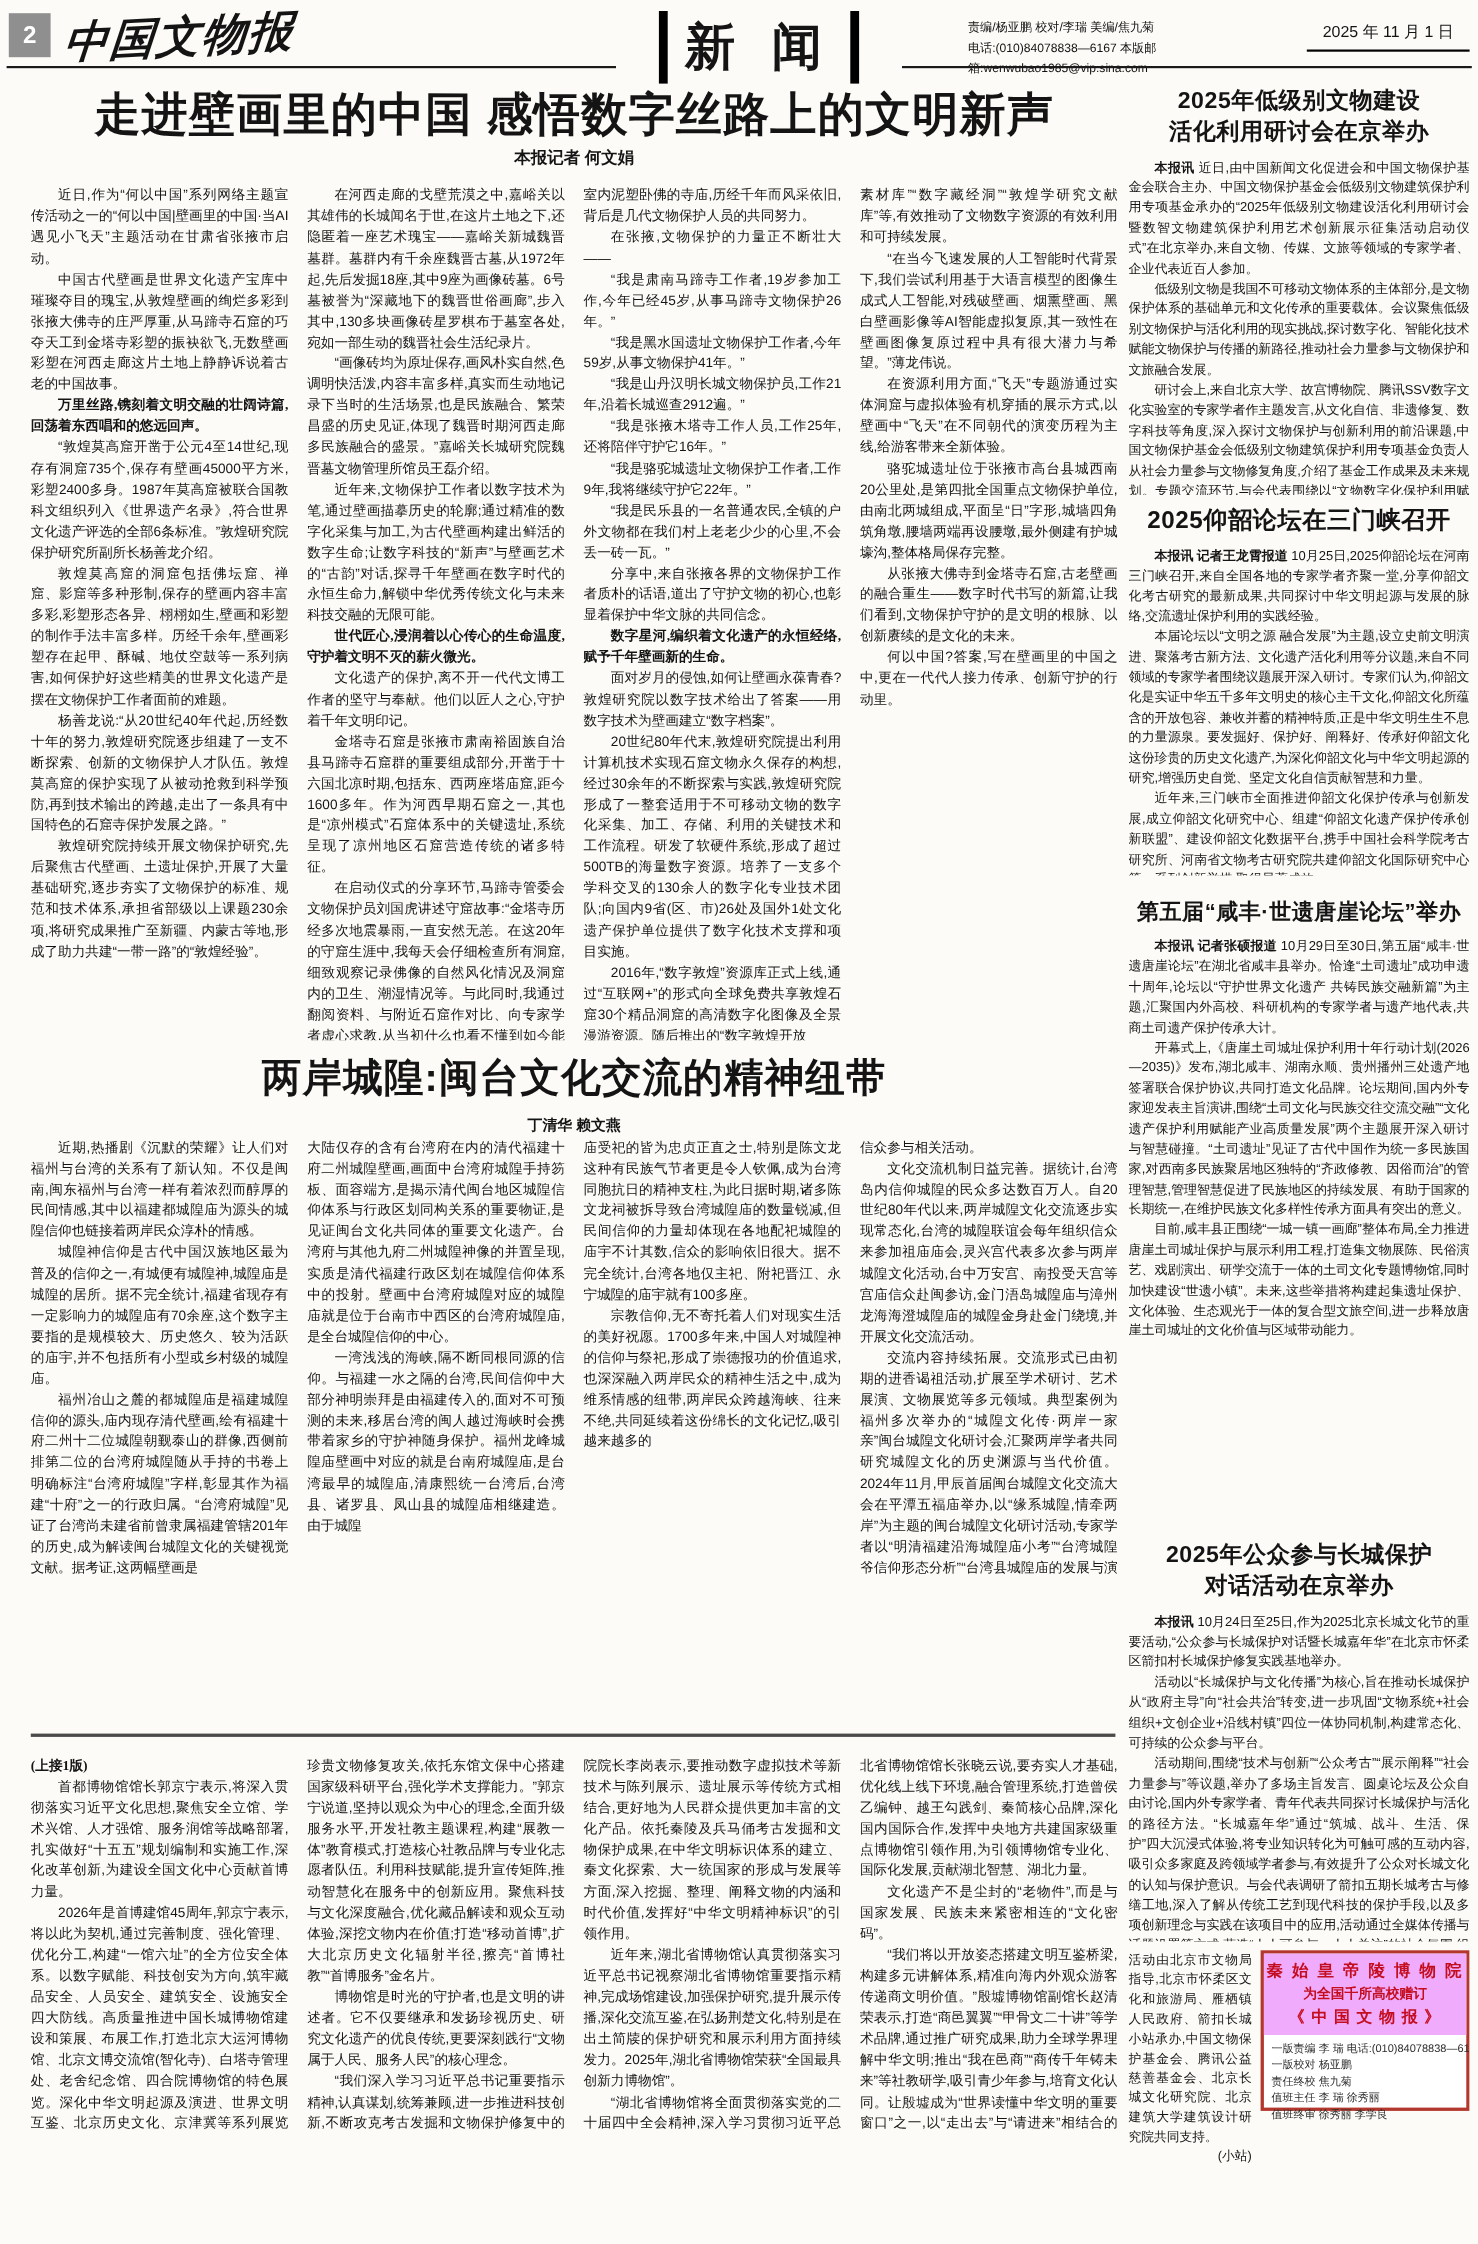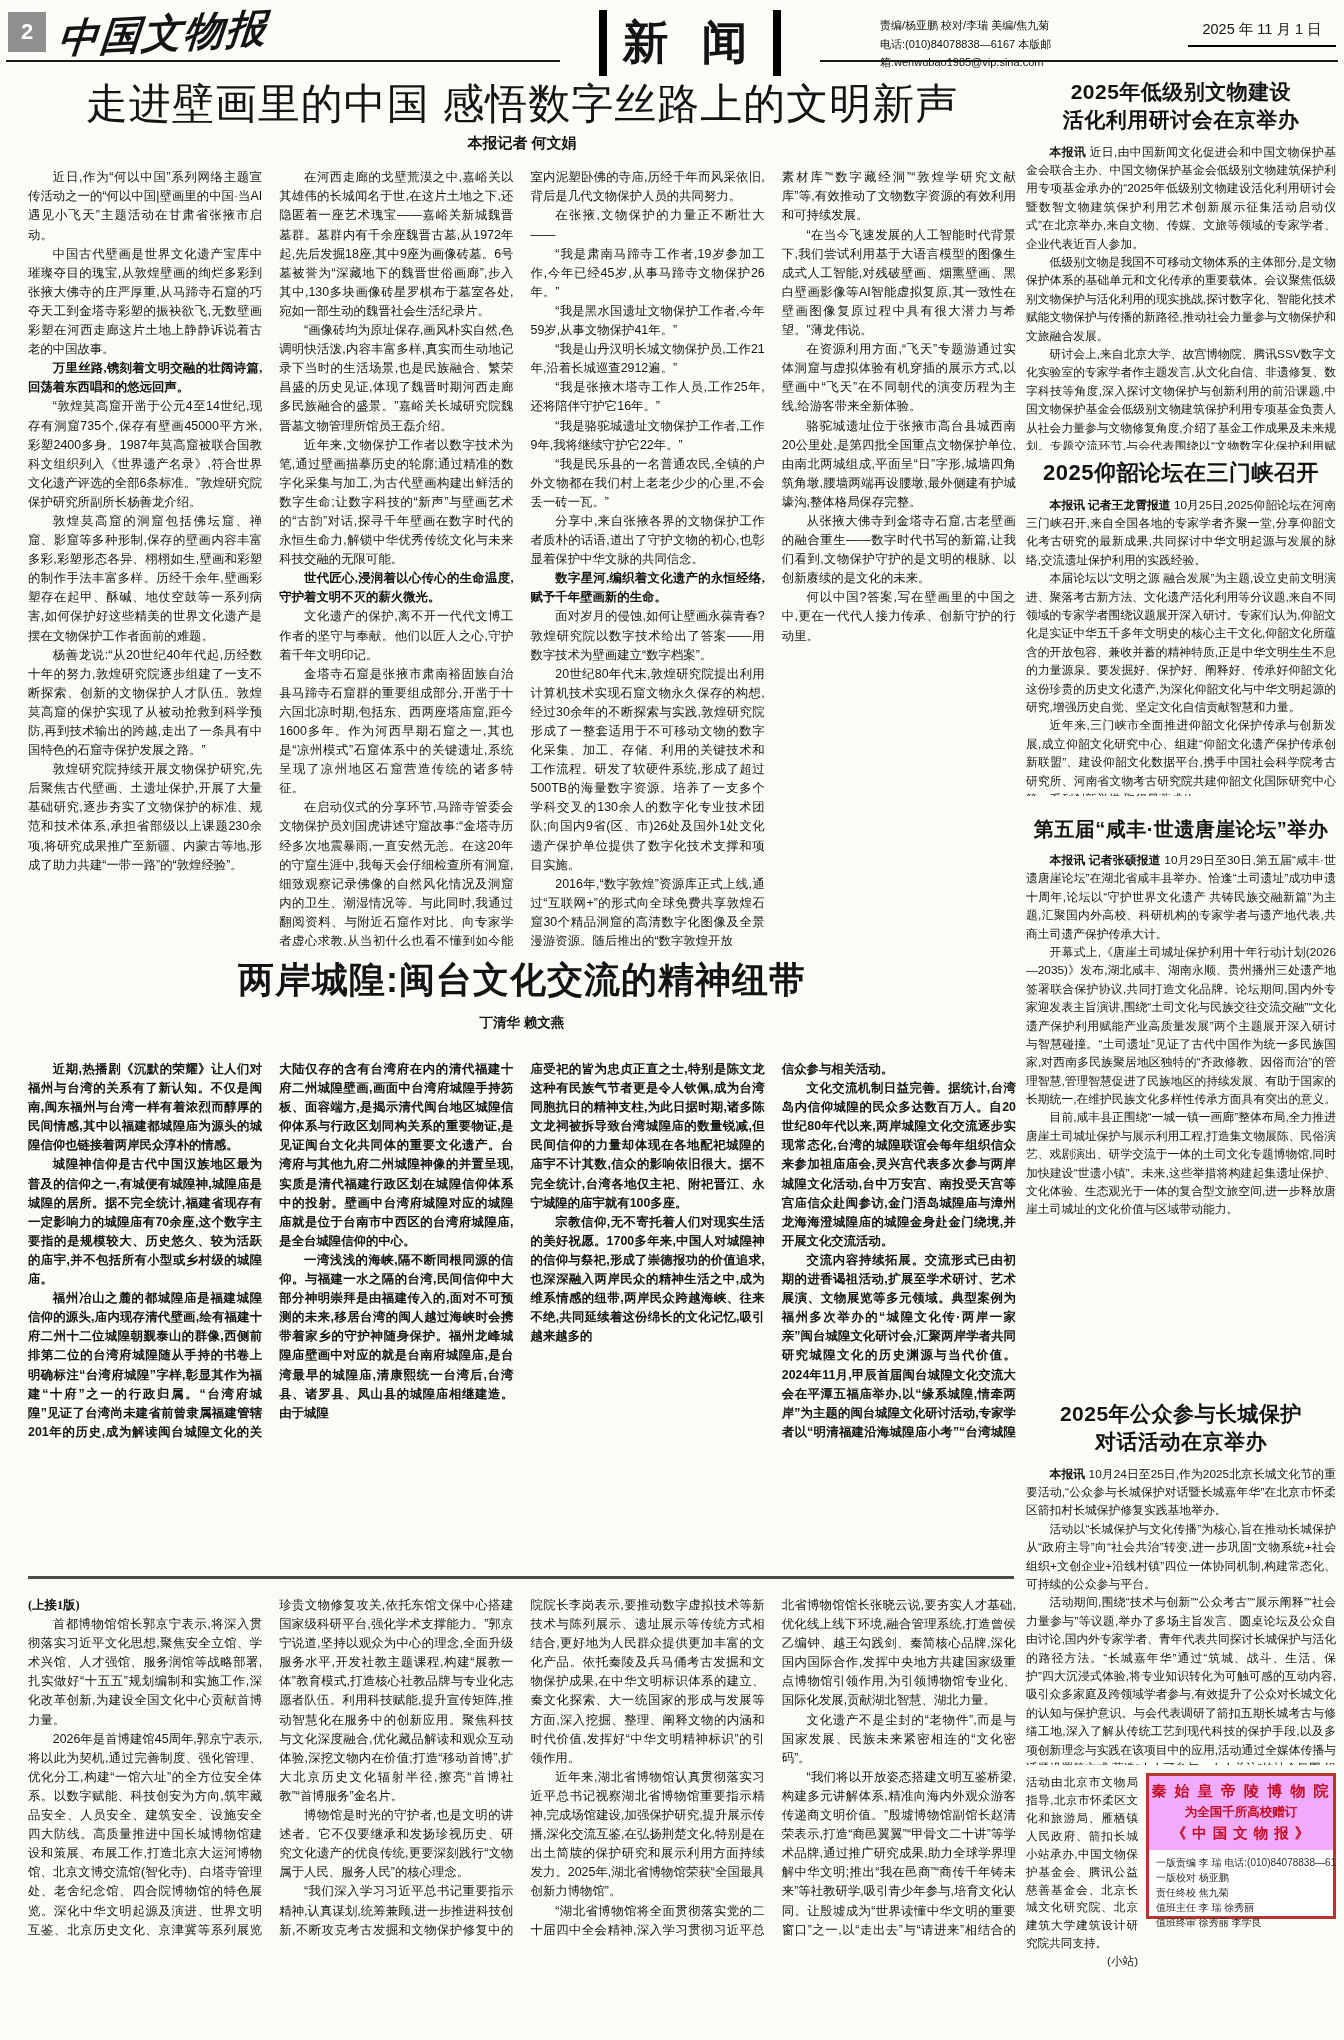--- a/index.html
+++ b/index.html
@@ -20,28 +20,28 @@
              border-bottom:2px solid #000;padding-bottom:6px;white-space:nowrap;}
   .header-rule{position:absolute;left:6px;top:60px;width:1332px;height:2px;background:#1a1a1a;z-index:1;}
   
   .colwrap{display:flex;gap:17px;overflow:hidden;}
   .colwrap .col{flex:1 1 0;font-size:12.4px;line-height:1.54;text-align:justify;}
   .col p{margin:0;text-indent:2em;}
   .col p.noind{text-indent:0;}
   .col p.subhead{font-weight:bold;font-family:"Liberation Serif","DejaVu Serif",serif;}
   
   .lead{position:absolute;left:28px;top:76px;width:988px;height:870px;overflow:hidden;}
-  .lead h1{margin:4px 0 0 0;font-size:42px;font-weight:normal;text-align:center;letter-spacing:1px;line-height:1.15;}
+  .lead h1{margin:4px 0 0 0;font-size:42px;font-weight:bold;text-align:center;letter-spacing:1px;line-height:1.15;}
   .lead .byline{text-align:center;font-size:15px;margin-top:6px;font-weight:bold;}
   .lead .colwrap{margin-top:15px;height:778px;}
   
   .strait{position:absolute;left:28px;top:956px;width:988px;height:486px;overflow:hidden;}
   .strait h2{margin:0;font-size:36px;font-weight:bold;text-align:center;letter-spacing:1px;}
   .strait .byline{text-align:center;font-size:13.5px;margin-top:9px;font-weight:bold;}
-  .strait .colwrap{margin-top:28px;height:398px;font-weight:bold;}
+  .strait .colwrap{margin-top:2px;height:398px;}
   
   .divider{position:absolute;left:28px;top:1576px;width:986px;height:3px;background:#4a4a4a;}
   .bottomsec{position:absolute;left:28px;top:1596px;width:988px;height:344px;overflow:hidden;}
   .bottomsec .colwrap{height:344px;}
   
   .sidebar{position:absolute;left:1026px;top:78px;width:310px;height:1912px;}
   .sb-art{position:absolute;left:0;width:310px;overflow:hidden;}
   .sb-art h2{margin:0 0 8px 0;font-size:21px;font-weight:bold;text-align:center;line-height:1.35;letter-spacing:.5px;}
   .sb-art h2.single{font-size:22px;}
   .sb-body{font-size:11.8px;line-height:1.56;text-align:justify;overflow:hidden;}

